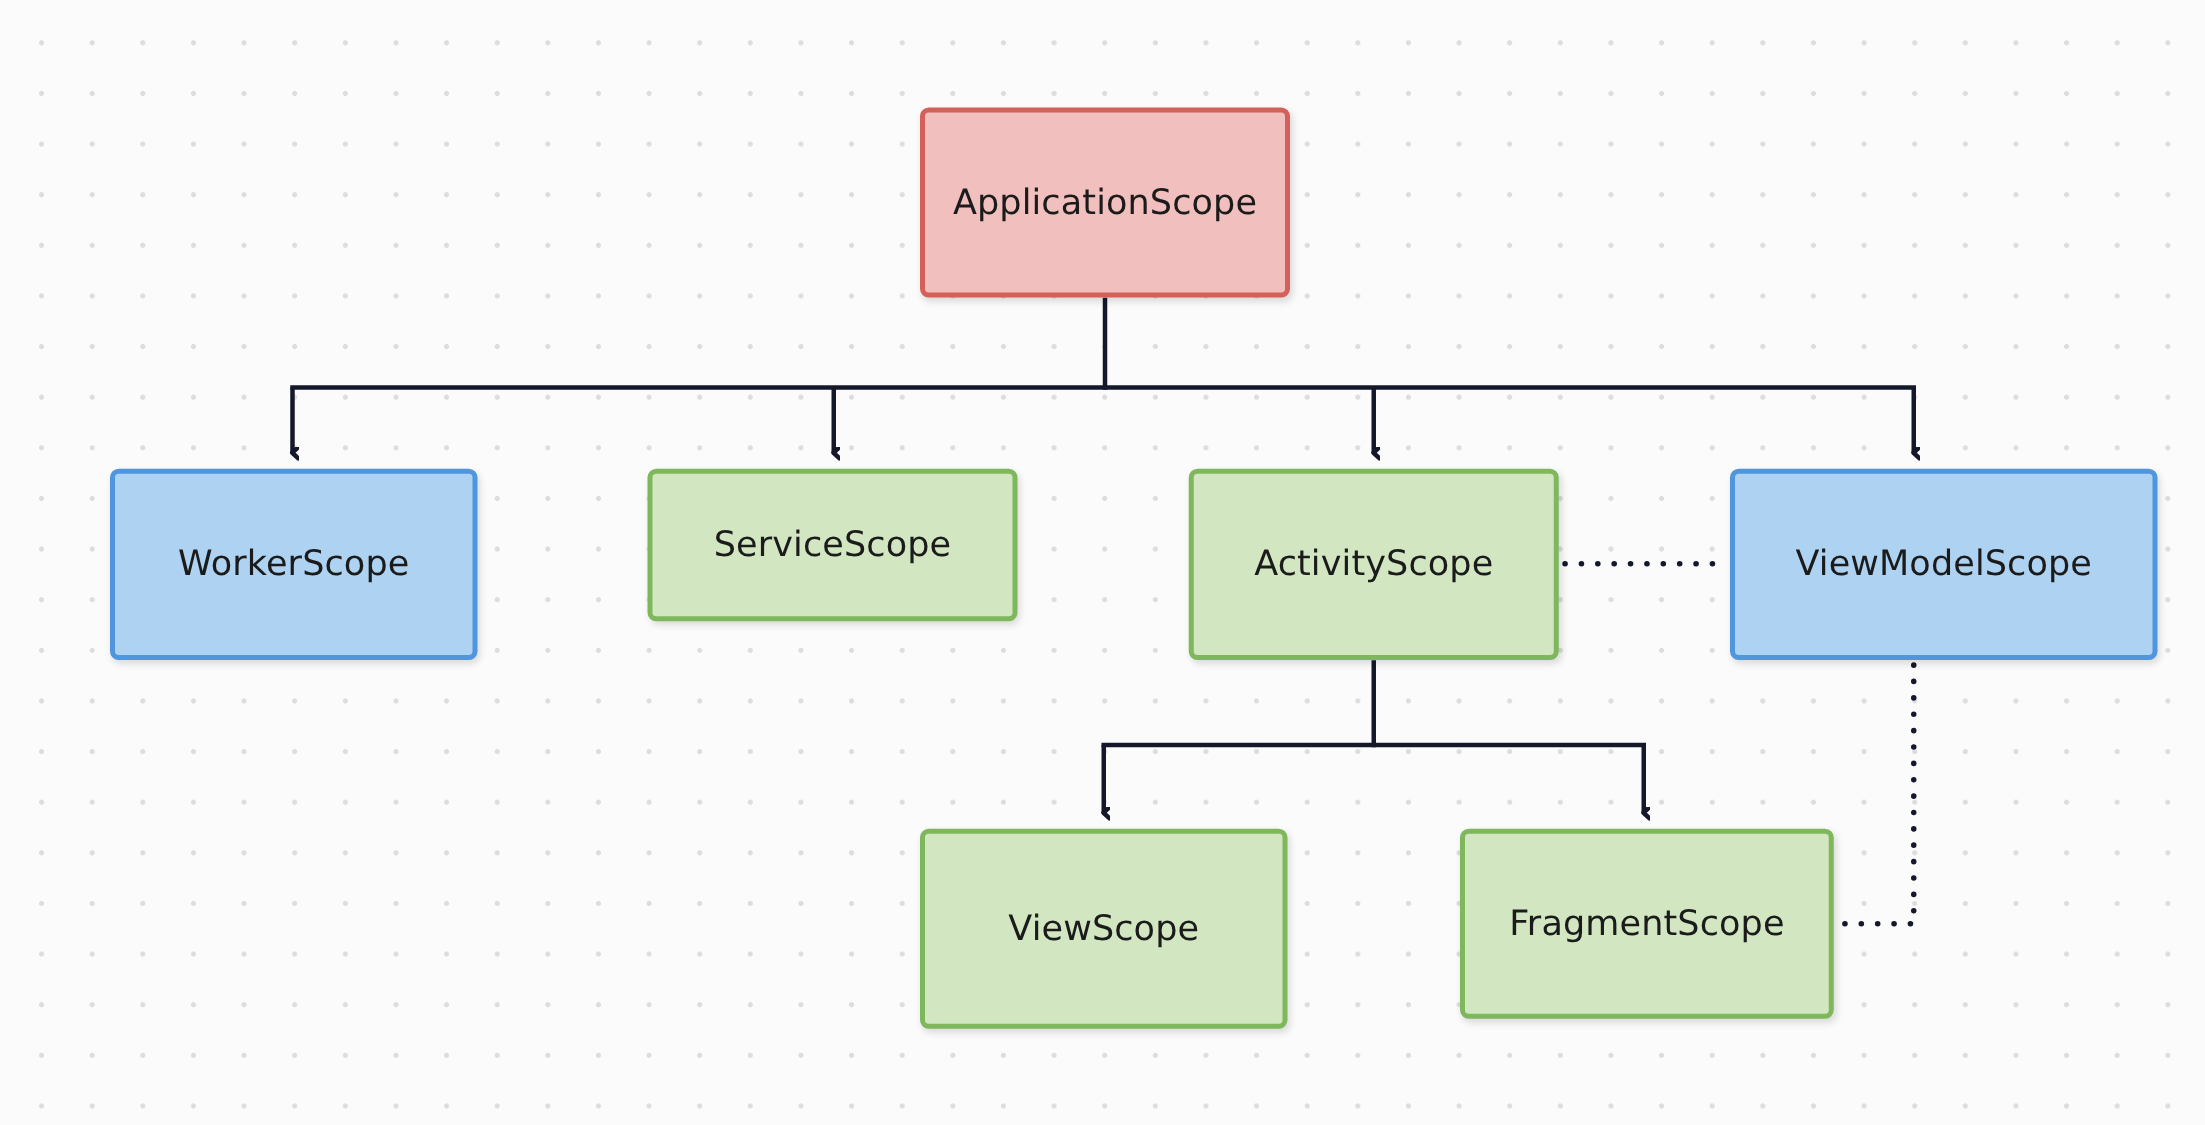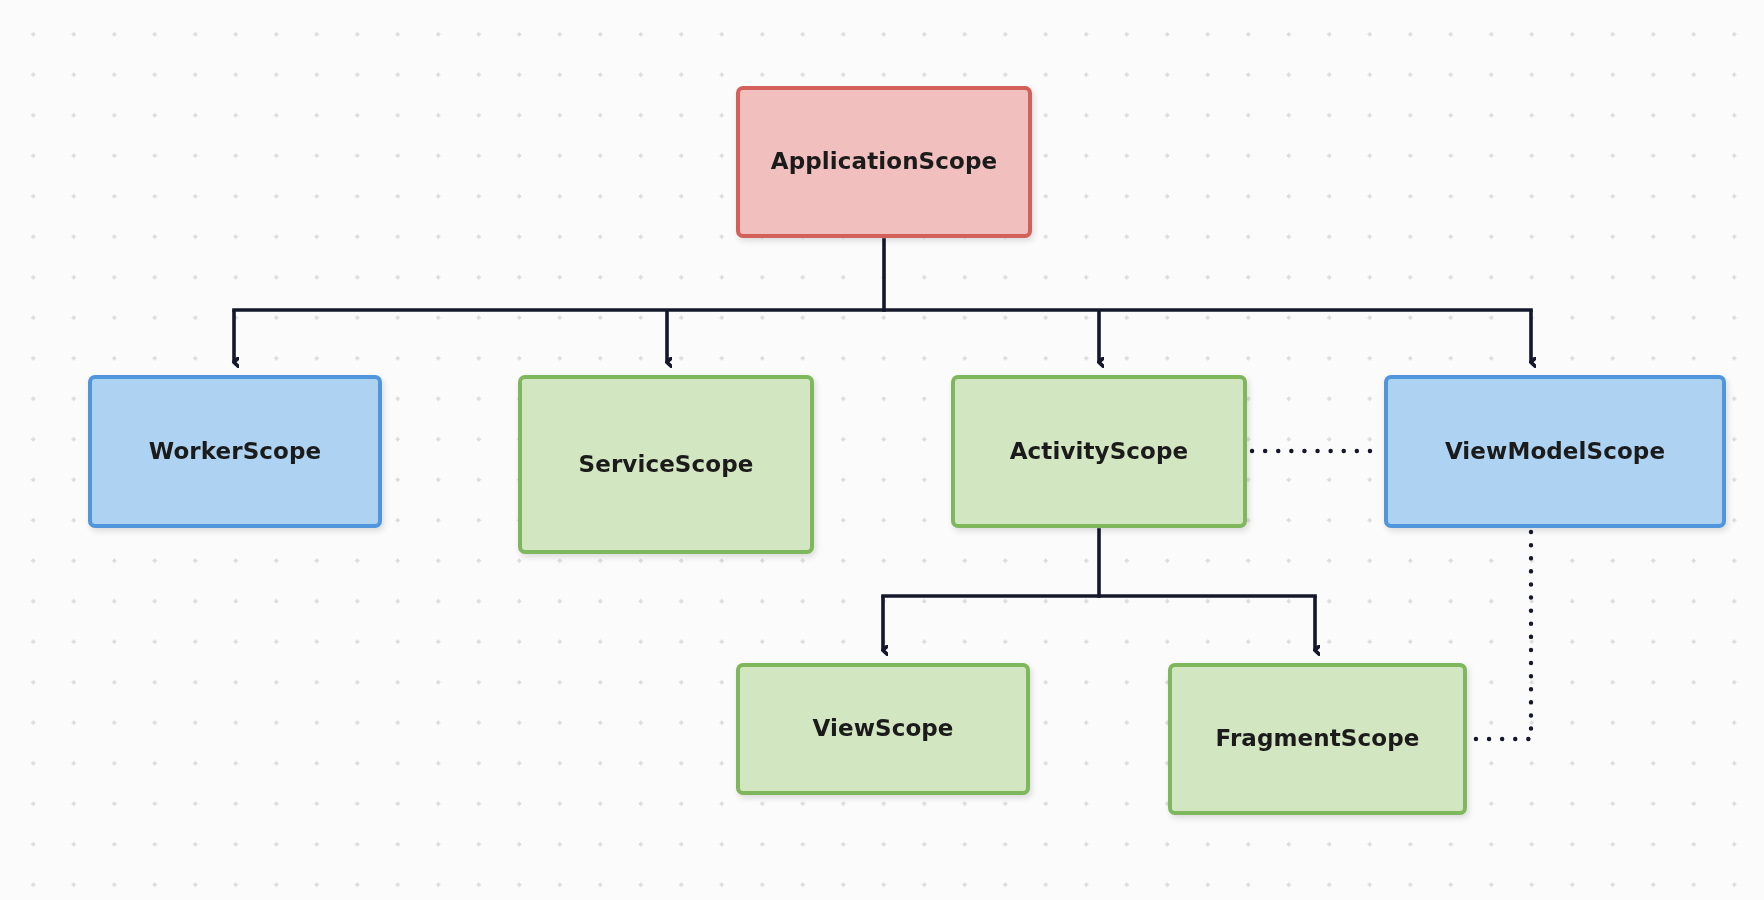--- a/index.html
+++ b/index.html
@@ -32,26 +32,26 @@
     box-sizing: border-box;
     border-style: solid;
     border-width: 4px;
     border-radius: 7px;
     display: flex;
     align-items: center;
     justify-content: center;
     box-shadow: 2px 3px 6px rgba(0,0,0,0.13);
   }
   .node .node-label {
-    font-size: 23px;
+    font-size: 28px;
     line-height: 1.1;
     color: #1b1b1b;
     letter-spacing: 0.1px;
     white-space: nowrap;
-    font-weight: 700;
+    font-weight: 400;
   }
   .node.app    { background: #f1bfbd; border-color: #d4605a; }
   .node.blue   { background: #aed3f2; border-color: #4f96dd; }
   .node.green  { background: #d2e7c1; border-color: #7fb85c; }
 </style>
 </head>
 <body>
 
 <div id="canvas">
 
@@ -87,33 +87,33 @@
   </svg>
 
   <div class="node app" style="left:736px; top:86px; width:296px; height:152px;">
     <span class="node-label">ApplicationScope</span>
   </div>
 
   <div class="node blue" style="left:88px; top:375px; width:294px; height:153px;">
     <span class="node-label">WorkerScope</span>
   </div>
 
-  <div class="node green" style="left:518px; top:375px; width:296px; height:179px;">
+  <div class="node green" style="left:518px; top:375px; width:296px; height:122px;">
     <span class="node-label">ServiceScope</span>
   </div>
 
   <div class="node green" style="left:951px; top:375px; width:296px; height:153px;">
     <span class="node-label">ActivityScope</span>
   </div>
 
   <div class="node blue" style="left:1384px; top:375px; width:342px; height:153px;">
     <span class="node-label">ViewModelScope</span>
   </div>
 
-  <div class="node green" style="left:736px; top:663px; width:294px; height:132px;">
+  <div class="node green" style="left:736px; top:663px; width:294px; height:160px;">
     <span class="node-label">ViewScope</span>
   </div>
 
   <div class="node green" style="left:1168px; top:663px; width:299px; height:152px;">
     <span class="node-label">FragmentScope</span>
   </div>
 
 </div>
 
 </body></html>

